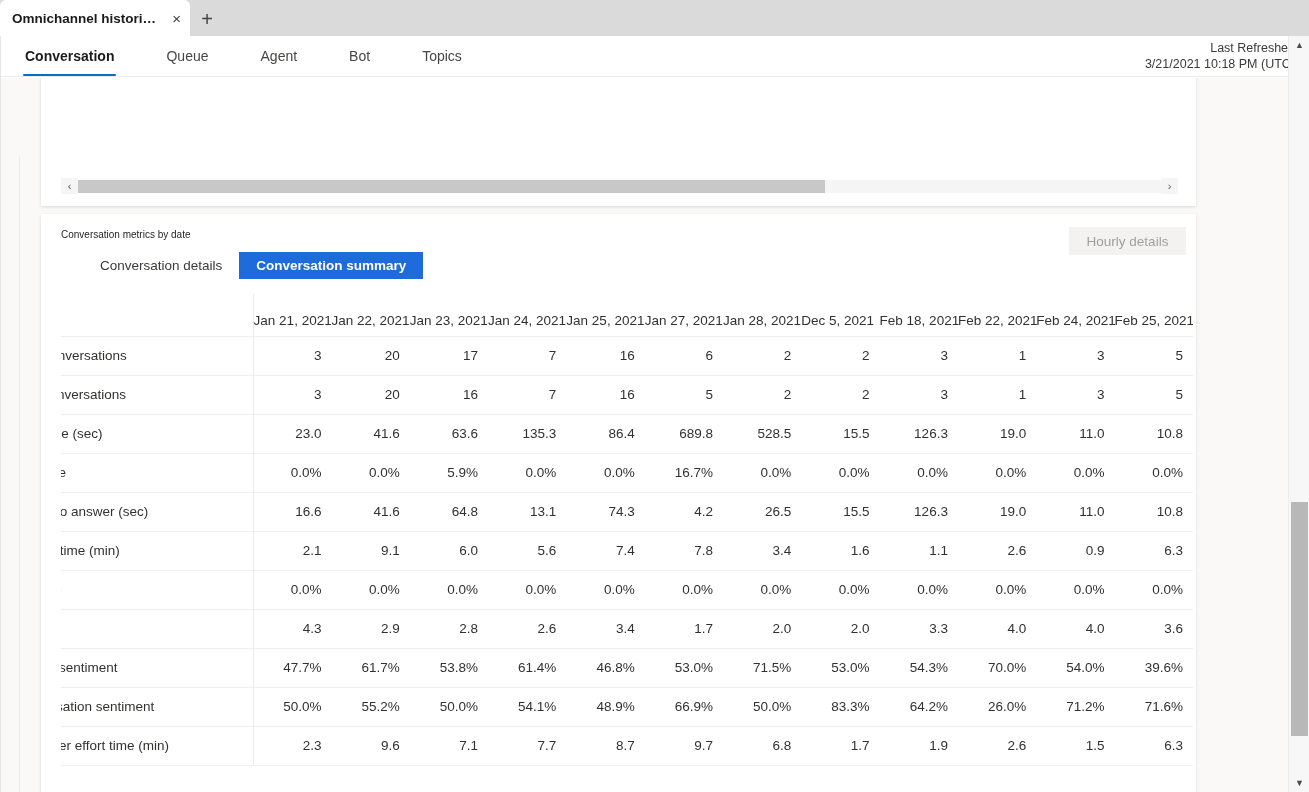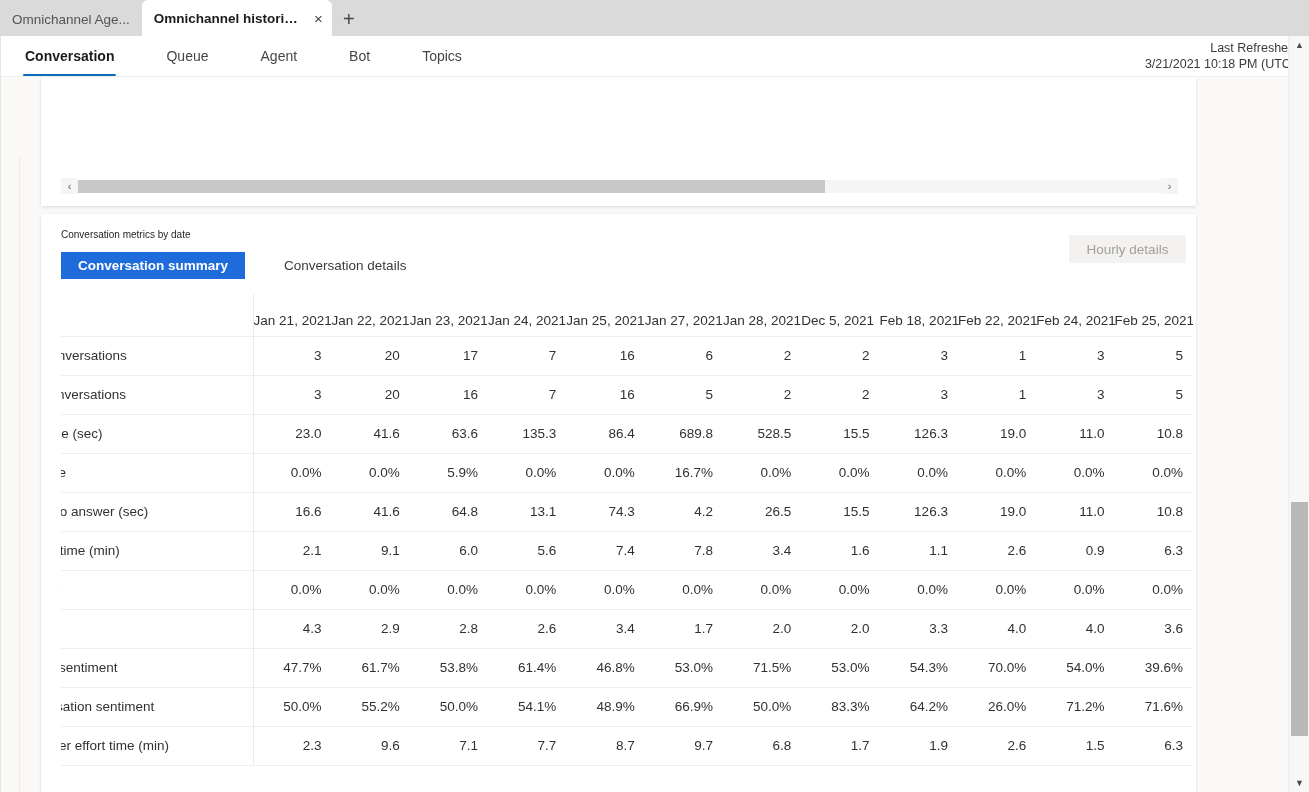--- a/index.html
+++ b/index.html
@@ -135,21 +135,21 @@
   }
 
   .card-title {
     position: absolute;
     left: 20px; top: 15px;
     font-size: 10px;
     color: #201f1e;
   }
   .hourly-btn {
     position: absolute;
-    right: 10px; top: 21px;
+    right: 10px; top: 13px;
     height: 28px;
     min-width: 117px;
     padding: 0 14px;
     background: #f3f2f1;
     border: none;
     color: #a19f9d;
     font-size: 13.5px;
     font-family: inherit;
     display: flex; align-items: center; justify-content: center;
   }
@@ -279,23 +279,20 @@
     left: 0; top: 78px;
     width: 19px; height: 714px;
     background: #faf9f8;
     border-right: 1px solid #edebe9;
   }
 </style>
 </head>
 <body>
 
 <div class="tabstrip">
-  <div class="btab inactive">
-    <span class="tab-label">Omnichannel Age...</span>
-  </div>
   <div class="btab active">
     <span class="tab-label">Omnichannel historical an...</span>
     <span class="tab-close">×</span>
   </div>
   <div class="newtab">+</div>
 </div>
 
 <div class="appwrap">
 
   <div class="navbar">
@@ -337,22 +334,22 @@
       </div>
     </div>
 
     <div class="card-main">
 
       <div class="card-title">Conversation metrics by date</div>
 
       <button class="hourly-btn">Hourly details</button>
 
       <div class="pivot">
+        <div class="pivot-item plain">Conversation details</div>
         <div class="pivot-item active">Conversation summary</div>
-        <div class="pivot-item plain">Conversation details</div>
       </div>
 
       <div class="tablewrap">
         <table class="grid">
           <colgroup id="grid-cols">
               <col class="rowlabel">
               <col class="datacol">
               <col class="datacol">
               <col class="datacol">
               <col class="datacol">

